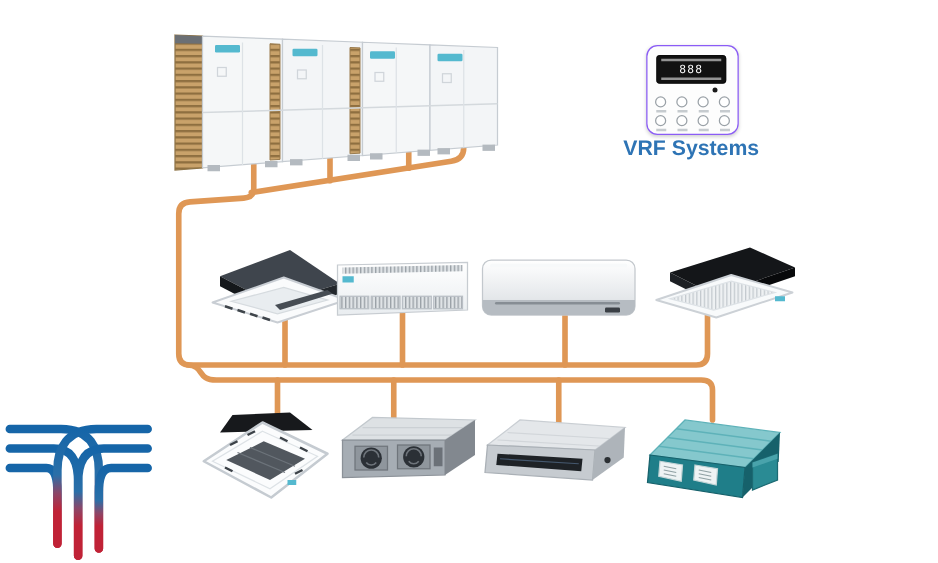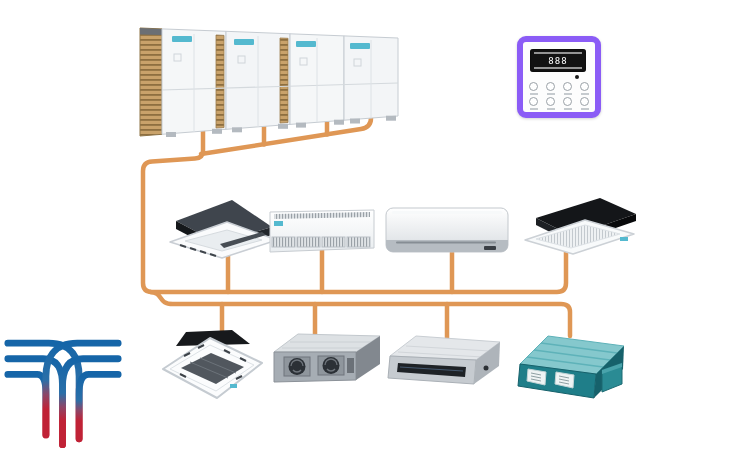--- a/index.html
+++ b/index.html
@@ -4,21 +4,21 @@
 <style>
   html,body{margin:0;padding:0;background:#fff;font-family:"Liberation Sans",sans-serif;}
   .stage{position:relative;width:750px;height:450px;background:#fff;overflow:hidden;}
   .abs{position:absolute;}
   svg{display:block;overflow:visible;}
 
   
   .pipes path{fill:none;stroke:#DF9755;stroke-width:4.5;stroke-linecap:round;stroke-linejoin:round;}
 
   
-  .controller{left:517px;top:36px;width:72px;height:70px;background:#fdfdfd;border:6px solid #8b5cf6;
+  .controller{left:517px;top:36px;width:72px;height:70px;background:#fdfdfd;border:1px solid #8b5cf6;
               border-radius:9px;box-shadow:0 1px 3px rgba(0,0,0,.18);}
   .lcd{position:absolute;left:7px;top:7px;width:56px;height:23px;background:#121212;border-radius:3px;
        display:flex;align-items:center;justify-content:center;color:#fff;
        font-family:"DejaVu Sans Mono",monospace;font-size:9px;letter-spacing:1px;
        box-shadow:inset 0 0 2px #000;}
   .lcd::before,.lcd::after{content:"";position:absolute;left:4px;right:4px;height:2px;background:rgba(255,255,255,.55);}
   .lcd::before{top:3px}.lcd::after{bottom:3px}
   .irdot{position:absolute;right:16px;top:33px;width:4px;height:4px;border-radius:50%;background:#1a1a1a;}
   .btnrow{position:absolute;left:6px;width:60px;display:flex;justify-content:space-between;}
   .r1{top:40px}.r2{top:55px}
@@ -103,20 +103,21 @@
       <div class="cbtn"></div>
       <div class="cbtn"></div>
     </div>
     <div class="btnrow r2">
       <div class="cbtn"></div>
       <div class="cbtn"></div>
       <div class="cbtn"></div>
       <div class="cbtn"></div>
     </div>
   </div>
+  <div class="abs vrf-label">VRF Systems</div>
 
   <svg class="abs" style="left:158px;top:194px" width="126" height="76" viewBox="0 0 126 76" title="Four-way cassette indoor unit">
     <polygon points="18,27 74,6 114,33 60,49" fill="#3f454d"></polygon>
     <polygon points="60,49 114,33 114,41 60,57" fill="#23272c"></polygon>
     <polygon points="18,27 60,49 60,57 18,35" fill="#15181b"></polygon>
     <polygon points="12,48 69,28 119,46 64,64" fill="#fafbfc" stroke="#c9ced4" stroke-width="1.5" stroke-linejoin="round"></polygon>
     <polygon points="27,47 69,36 104,46 64,57" fill="#e9edf0" stroke="#d6dbdf"></polygon>
     <polygon points="66,54 108,41 104,38 62,50" fill="#474d54"></polygon>
     <g stroke="#3f454b" stroke-width="2">
       <line x1="22" y1="51" x2="28" y2="53"></line>

